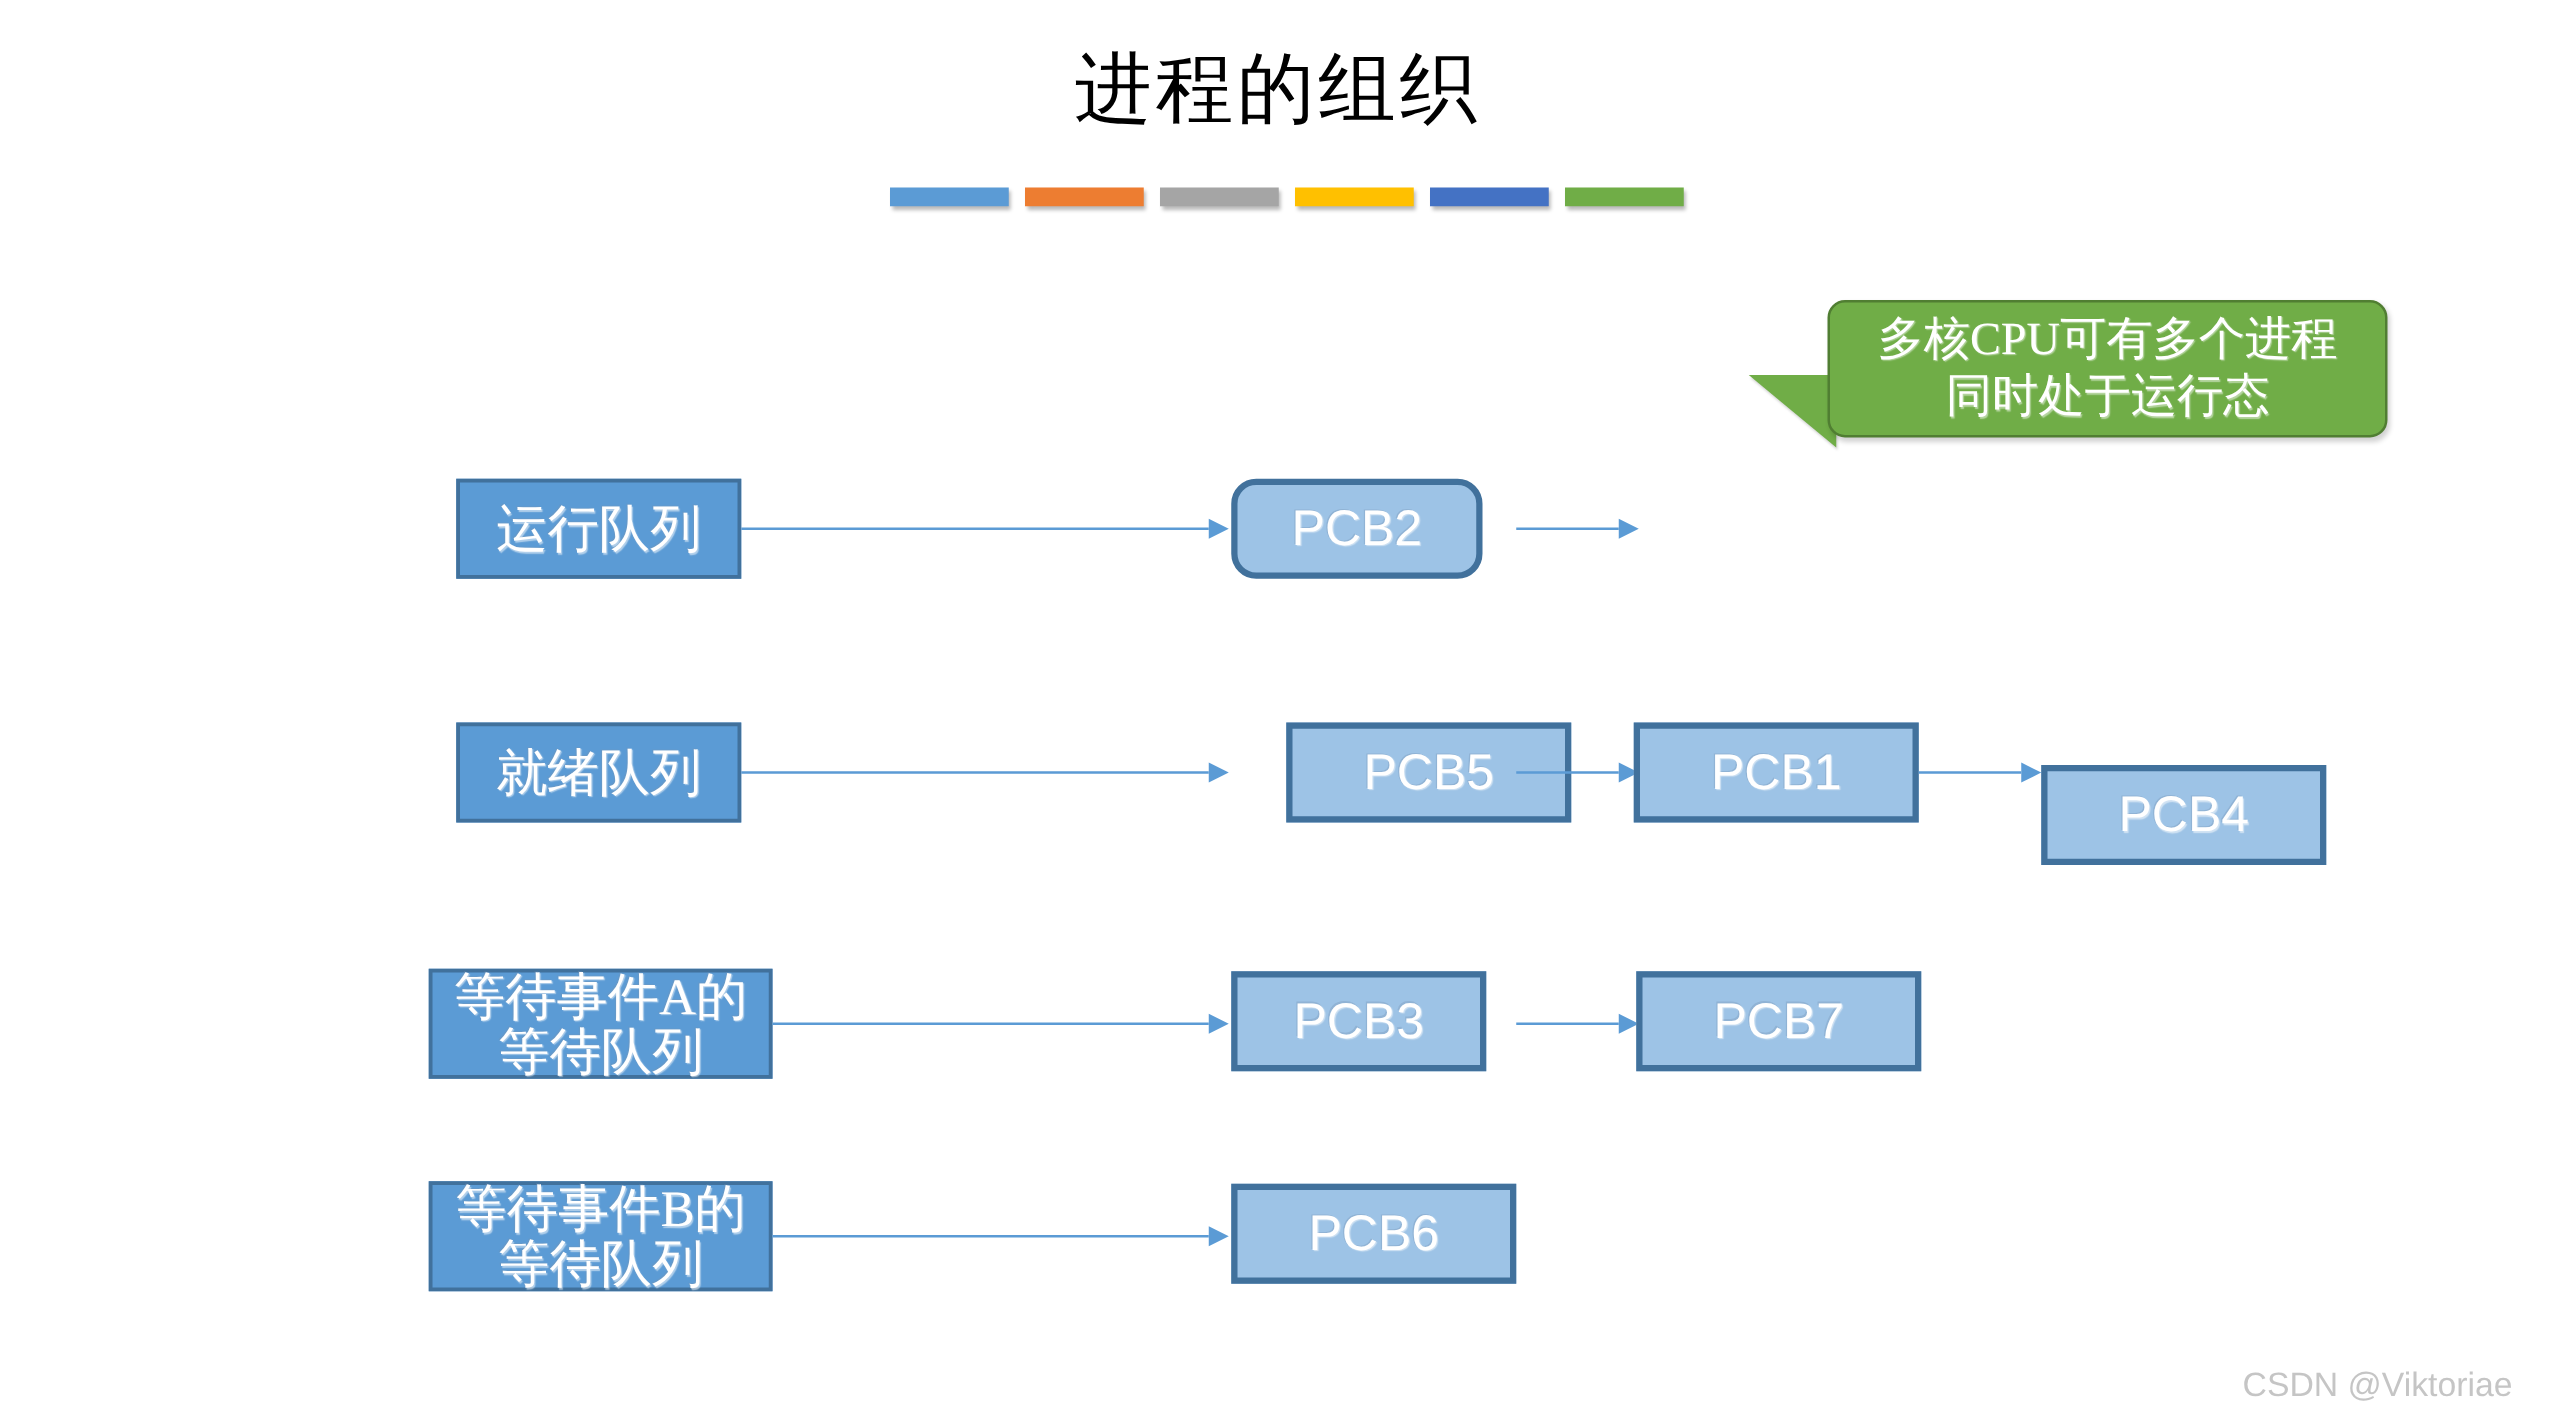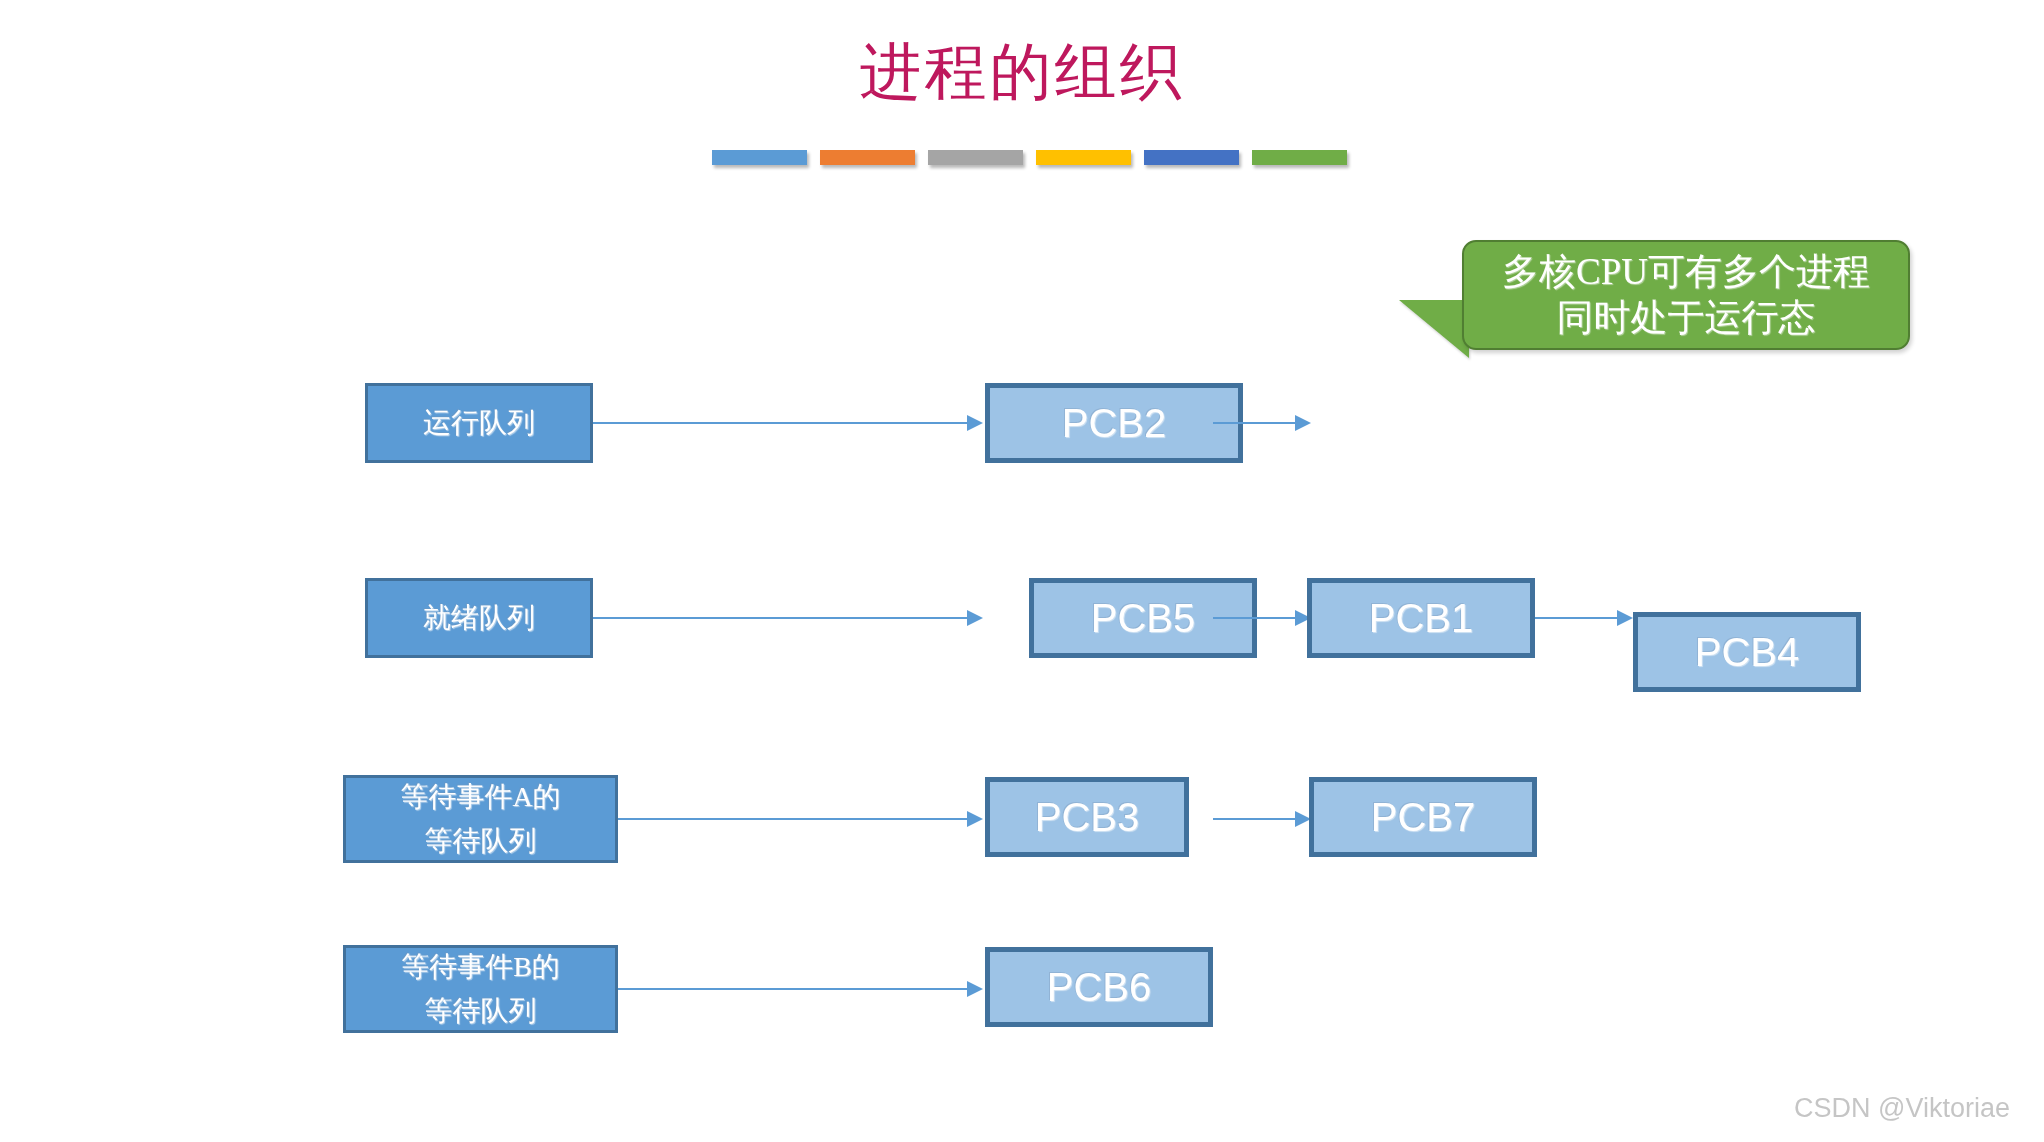--- a/index.html
+++ b/index.html
@@ -23,21 +23,21 @@
   
   #title {
     position: absolute;
     left: 0;
     top: 36px;
     width: 2044px;
     text-align: center;
     font-family: "Liberation Serif", "DejaVu Serif", serif;
     font-size: 62px;
     line-height: 72px;
-    color: #be185d;
+    color: #000000;
     letter-spacing: 3px;
     white-space: nowrap;
   }
 
   
   #bar-strip {
     position: absolute;
     left: 712px;
     top: 150px;
     display: flex;
@@ -64,21 +64,21 @@
     align-items: center;
     justify-content: center;
     text-align: center;
     color: #ffffff;
     text-shadow: 1px 1px 1px rgba(255,255,255,0.55), -1px -1px 0 rgba(120,150,180,0.35);
   }
   .node.queue {
     background: #5B9BD5;
     border: 3px solid #41719C;
     font-family: "Liberation Serif", "DejaVu Serif", serif;
-    font-size: 28px;
+    font-size: 41px;
     line-height: 44px;
   }
   .node.pcb {
     background: #9DC3E6;
     border: 5px solid #41719C;
     font-family: "Liberation Sans", "DejaVu Sans", sans-serif;
     font-size: 40px;
     line-height: 46px;
     font-weight: 400;
   }
@@ -189,21 +189,21 @@
 
     <div class="node queue" style="left:365px; top:383px; width:228px; height:80px;">
       <span class="label-line">运行队列</span>
     </div>
 
     <div class="connector" style="left:593px; top:421px; width:390px;">
       <div class="shaft" style="width:374px;"></div>
       <div class="head" style="left:374px;"></div>
     </div>
 
-    <div class="node pcb" style="left:985px; top:383px; width:258px; height:80px;">
+    <div class="node pcb" style="left:985px; top:383px; width:201px; height:80px;border-radius:20px;">
       <span>PCB2</span>
     </div>
 
     <div class="connector" style="left:1213px; top:421px; width:98px;">
       <div class="shaft" style="width:82px;"></div>
       <div class="head" style="left:82px;"></div>
     </div>
 
 
     <div class="node queue" style="left:365px; top:578px; width:228px; height:80px;">

